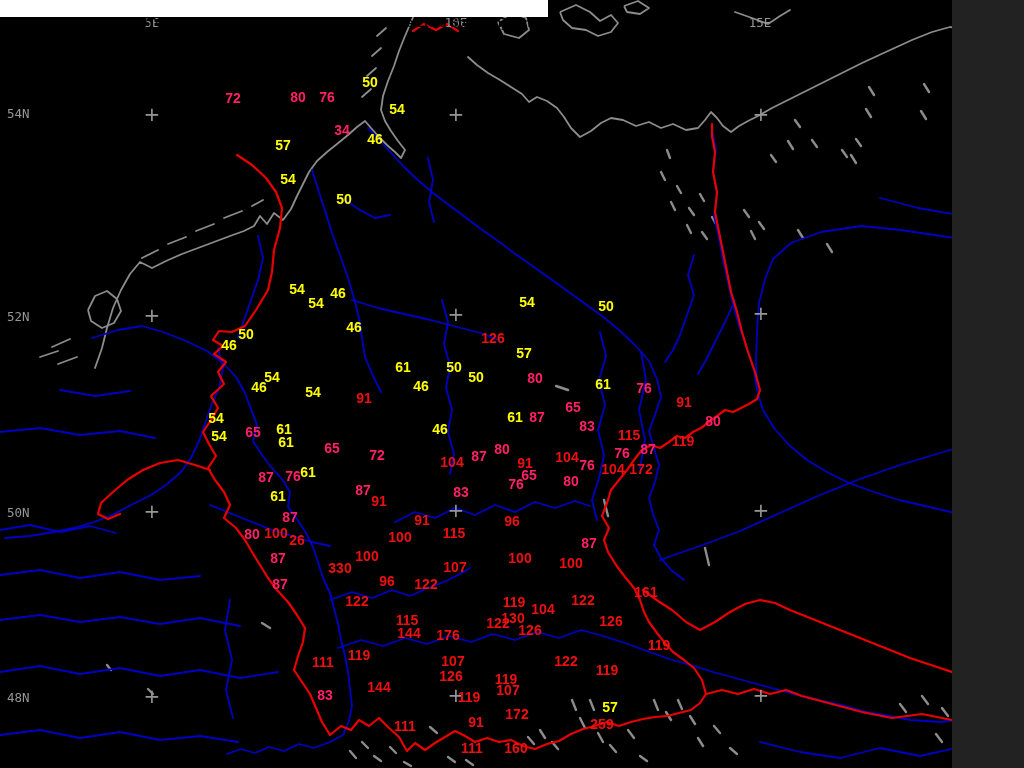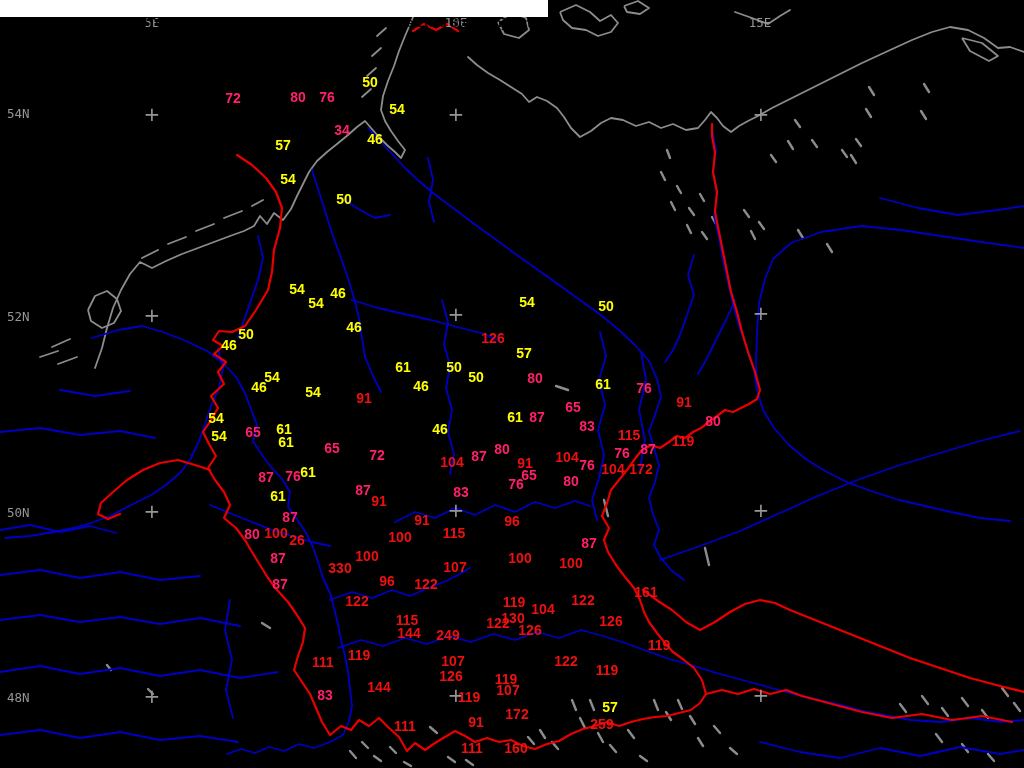--- a/index.html
+++ b/index.html
@@ -1,16 +1,16 @@
 <!DOCTYPE html>
 <html style="--bg: #000000; --title_bg: #ffffff; --title_fg: #000000; --coast: #8c8c8c; --river: #0000c4; --border: #e80000; --yellow: #ffff00; --pink: #ff2068; --red: #ee1010; --grid: #969696;"><head>
 <meta charset="utf-8">
 <style>
   html,body{margin:0;padding:0;background:#222;}
-  .map{position:relative;width:1024px;height:768px;background:var(--bg,#000);overflow:hidden;
+  .map{position:relative;width:952px;height:768px;background:var(--bg,#000);overflow:hidden;
        font-family:"Liberation Sans",sans-serif;}
   .map svg{position:absolute;left:0;top:0;z-index:1;}
   .coast{stroke:var(--coast);fill:none;stroke-width:1.8;stroke-linecap:round;stroke-linejoin:round;}
   .coastfill{stroke:var(--coast);fill:none;stroke-width:1.8;stroke-linejoin:round;}
   .river{stroke:var(--river);fill:none;stroke-width:1.8;stroke-linecap:round;stroke-linejoin:round;}
   .border{stroke:var(--border);fill:none;stroke-width:2.2;stroke-linecap:round;stroke-linejoin:round;}
   .speck{stroke:var(--coast);fill:none;stroke-width:2.4;stroke-linecap:round;}
   .titlebar{position:absolute;top:0;left:0;z-index:6;background:var(--title_bg);color:var(--title_fg);
        font-weight:bold;font-size:13.5px;letter-spacing:-0.3px;line-height:15px;height:16px;
        padding:0 5px 1px 2px;white-space:pre;}
@@ -278,21 +278,21 @@
       <span class="st st-red" style="left: 520px; top: 558px;">100</span>
       <span class="st st-red" style="left: 571px; top: 563px;">100</span>
       <span class="st st-red" style="left: 455px; top: 567px;">107</span>
       <span class="st st-red" style="left: 357px; top: 601px;">122</span>
       <span class="st st-red" style="left: 514px; top: 602px;">119</span>
       <span class="st st-red" style="left: 543px; top: 609px;">104</span>
       <span class="st st-red" style="left: 407px; top: 620px;">115</span>
       <span class="st st-red" style="left: 498px; top: 623px;">122</span>
       <span class="st st-red" style="left: 530px; top: 630px;">126</span>
       <span class="st st-red" style="left: 409px; top: 633px;">144</span>
-      <span class="st st-red" style="left: 448px; top: 635px;">249</span>
+      <span class="st st-red" style="left: 448px; top: 635px;">176</span>
       <span class="st st-red" style="left: 359px; top: 655px;">119</span>
       <span class="st st-red" style="left: 453px; top: 661px;">107</span>
       <span class="st st-red" style="left: 513px; top: 618px;">130</span>
       <span class="st st-red" style="left: 451px; top: 676px;">126</span>
       <span class="st st-red" style="left: 506px; top: 679px;">119</span>
       <span class="st st-red" style="left: 379px; top: 687px;">144</span>
       <span class="st st-red" style="left: 508px; top: 690px;">107</span>
       <span class="st st-red" style="left: 469px; top: 697px;">119</span>
       <span class="st st-red" style="left: 323px; top: 662px;">111</span>
       <span class="st st-pink" style="left: 325px; top: 695px;">83</span>

